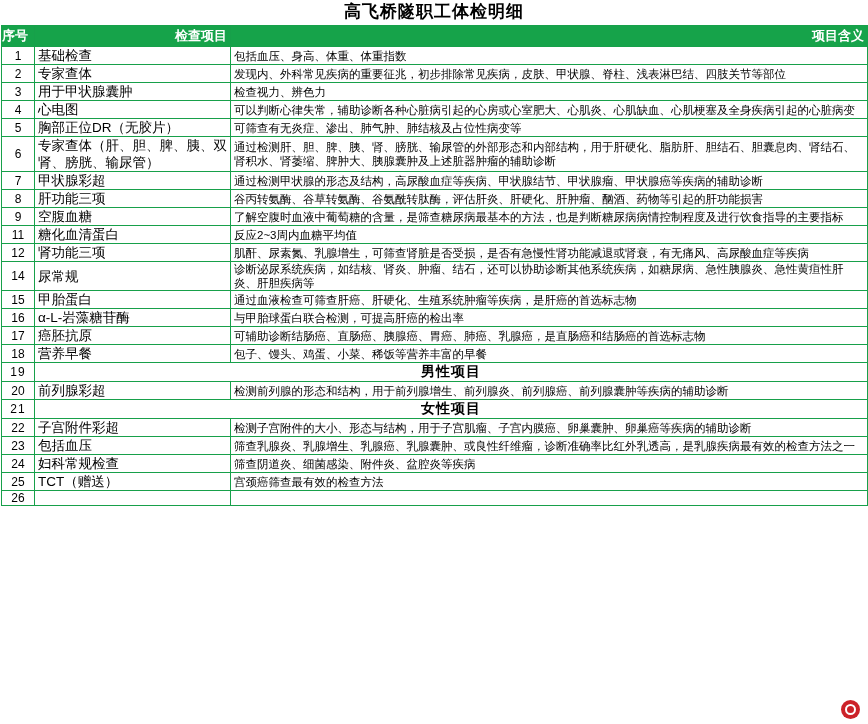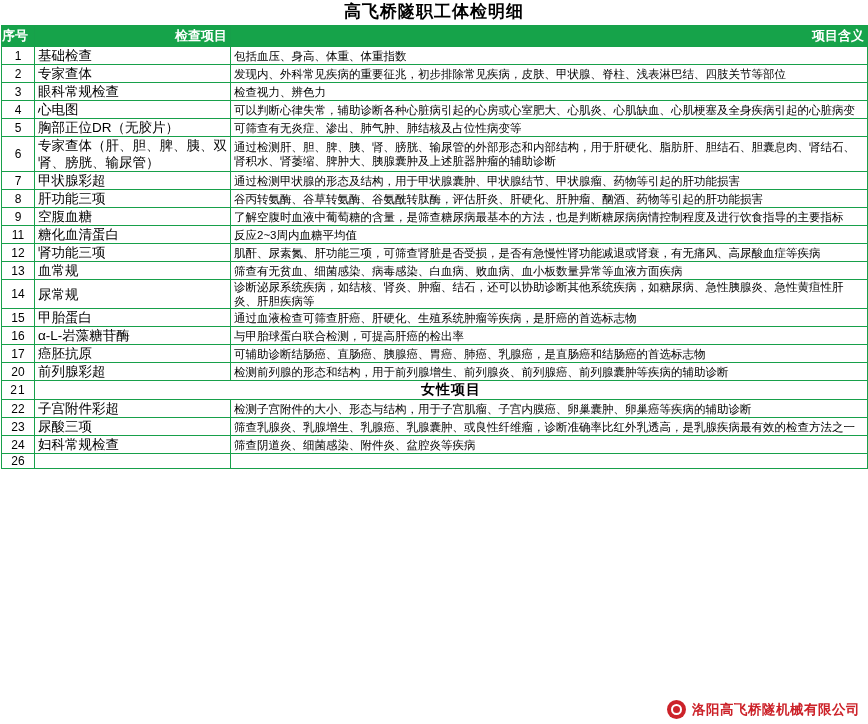--- a/index.html
+++ b/index.html
@@ -158,21 +158,21 @@
         <td class="item">基础检查</td>
         <td class="desc">包括血压、身高、体重、体重指数</td>
       </tr>
       <tr>
         <td class="idx">2</td>
         <td class="item">专家查体</td>
         <td class="desc">发现内、外科常见疾病的重要征兆，初步排除常见疾病，皮肤、甲状腺、脊柱、浅表淋巴结、四肢关节等部位</td>
       </tr>
       <tr>
         <td class="idx">3</td>
-        <td class="item">眼科常规检查</td>
+        <td class="item">用于甲状腺囊肿</td>
         <td class="desc">检查视力、辨色力</td>
       </tr>
       <tr>
         <td class="idx">4</td>
         <td class="item">心电图</td>
         <td class="desc">可以判断心律失常，辅助诊断各种心脏病引起的心房或心室肥大、心肌炎、心肌缺血、心肌梗塞及全身疾病引起的心脏病变</td>
       </tr>
       <tr>
         <td class="idx">5</td>
         <td class="item">胸部正位DR（无胶片）</td>
@@ -180,102 +180,110 @@
       </tr>
       <tr>
         <td class="idx">6</td>
         <td class="item">专家查体（肝、胆、脾、胰、双肾、膀胱、输尿管）</td>
         <td class="desc">通过检测肝、胆、脾、胰、肾、膀胱、输尿管的外部形态和内部结构，用于肝硬化、脂肪肝、胆结石、胆囊息肉、肾结石、肾积水、肾萎缩、脾肿大、胰腺囊肿及上述脏器肿瘤的辅助诊断</td>
       </tr>
       <tr>
         <td class="idx">7</td>
         <td class="item">甲状腺彩超</td>
         <td class="desc">
-            <span class="clipped">通过检测甲状腺的形态及结构，用于甲状腺囊肿、甲状腺结节、甲状腺瘤、药物等引起的肝功能损害</span>
+            <span class="clipped">通过检测甲状腺的形态及结构，高尿酸血症等疾病、甲状腺结节、甲状腺瘤、甲状腺癌等疾病的辅助诊断</span>
           </td>
       </tr>
       <tr>
         <td class="idx">8</td>
         <td class="item">肝功能三项</td>
         <td class="desc">谷丙转氨酶、谷草转氨酶、谷氨酰转肽酶，评估肝炎、肝硬化、肝肿瘤、酗酒、药物等引起的肝功能损害</td>
       </tr>
       <tr>
         <td class="idx">9</td>
         <td class="item">空腹血糖</td>
         <td class="desc">了解空腹时血液中葡萄糖的含量，是筛查糖尿病最基本的方法，也是判断糖尿病病情控制程度及进行饮食指导的主要指标</td>
       </tr>
       <tr>
         <td class="idx">11</td>
         <td class="item">糖化血清蛋白</td>
         <td class="desc">反应2~3周内血糖平均值</td>
       </tr>
       <tr>
         <td class="idx">12</td>
         <td class="item">肾功能三项</td>
-        <td class="desc">肌酐、尿素氮、肝功能三项，可筛查肾脏是否受损，是否有急慢性肾功能减退或肾衰，有无痛风、高尿酸血症等疾病</td>
-      </tr>
-      <tr>
-        <td class="idx">13</td>
-        <td class="item">血常规</td>
-        <td class="desc">筛查有无贫血、细菌感染、病毒感染、白血病、败血病、血小板数量异常等血液方面疾病</td>
+        <td class="desc">肌酐、尿素氮、乳腺增生，可筛查肾脏是否受损，是否有急慢性肾功能减退或肾衰，有无痛风、高尿酸血症等疾病</td>
       </tr>
       <tr>
         <td class="idx">14</td>
         <td class="item">尿常规</td>
         <td class="desc">诊断泌尿系统疾病，如结核、肾炎、肿瘤、结石，还可以协助诊断其他系统疾病，如糖尿病、急性胰腺炎、急性黄疸性肝炎、肝胆疾病等</td>
       </tr>
       <tr>
         <td class="idx">15</td>
         <td class="item">甲胎蛋白</td>
         <td class="desc">通过血液检查可筛查肝癌、肝硬化、生殖系统肿瘤等疾病，是肝癌的首选标志物</td>
       </tr>
       <tr>
         <td class="idx">16</td>
         <td class="item">α-L-岩藻糖苷酶</td>
         <td class="desc">与甲胎球蛋白联合检测，可提高肝癌的检出率</td>
       </tr>
       <tr>
         <td class="idx">17</td>
         <td class="item">癌胚抗原</td>
         <td class="desc">可辅助诊断结肠癌、直肠癌、胰腺癌、胃癌、肺癌、乳腺癌，是直肠癌和结肠癌的首选标志物</td>
+      </tr>
+      <tr>
+        <td class="idx">18</td>
+        <td class="item">营养早餐</td>
+        <td class="desc">包子、馒头、鸡蛋、小菜、稀饭等营养丰富的早餐</td>
+      </tr>
+      <tr class="section">
+        <td class="idx">19</td>
+        <td colspan="2">男性项目</td>
       </tr>
       <tr>
         <td class="idx">20</td>
         <td class="item">前列腺彩超</td>
         <td class="desc">检测前列腺的形态和结构，用于前列腺增生、前列腺炎、前列腺癌、前列腺囊肿等疾病的辅助诊断</td>
       </tr>
       <tr class="section">
         <td class="idx">21</td>
         <td colspan="2">女性项目</td>
       </tr>
       <tr>
         <td class="idx">22</td>
         <td class="item">子宫附件彩超</td>
         <td class="desc">
             <span class="clipped">检测子宫附件的大小、形态与结构，用于子宫肌瘤、子宫内膜癌、卵巢囊肿、卵巢癌等疾病的辅助诊断</span>
           </td>
       </tr>
       <tr>
         <td class="idx">23</td>
-        <td class="item">尿酸三项</td>
+        <td class="item">包括血压</td>
         <td class="desc">筛查乳腺炎、乳腺增生、乳腺癌、乳腺囊肿、或良性纤维瘤，诊断准确率比红外乳透高，是乳腺疾病最有效的检查方法之一</td>
       </tr>
       <tr>
         <td class="idx">24</td>
         <td class="item">妇科常规检查</td>
         <td class="desc">筛查阴道炎、细菌感染、附件炎、盆腔炎等疾病</td>
       </tr>
       <tr>
+        <td class="idx">25</td>
+        <td class="item">TCT（赠送）</td>
+        <td class="desc">宫颈癌筛查最有效的检查方法</td>
+      </tr>
+      <tr>
         <td class="idx">26</td>
         <td class="item"></td>
         <td class="desc"></td>
       </tr>
     </tbody>
   </table>
 
   <div class="footer">
     <div class="brand">
       <div class="brand-logo"></div>
-      <div class="brand-text">洛阳高飞桥隧机械有限公司</div>
     </div>
   </div>
 
 </div>
 
 </body></html>

